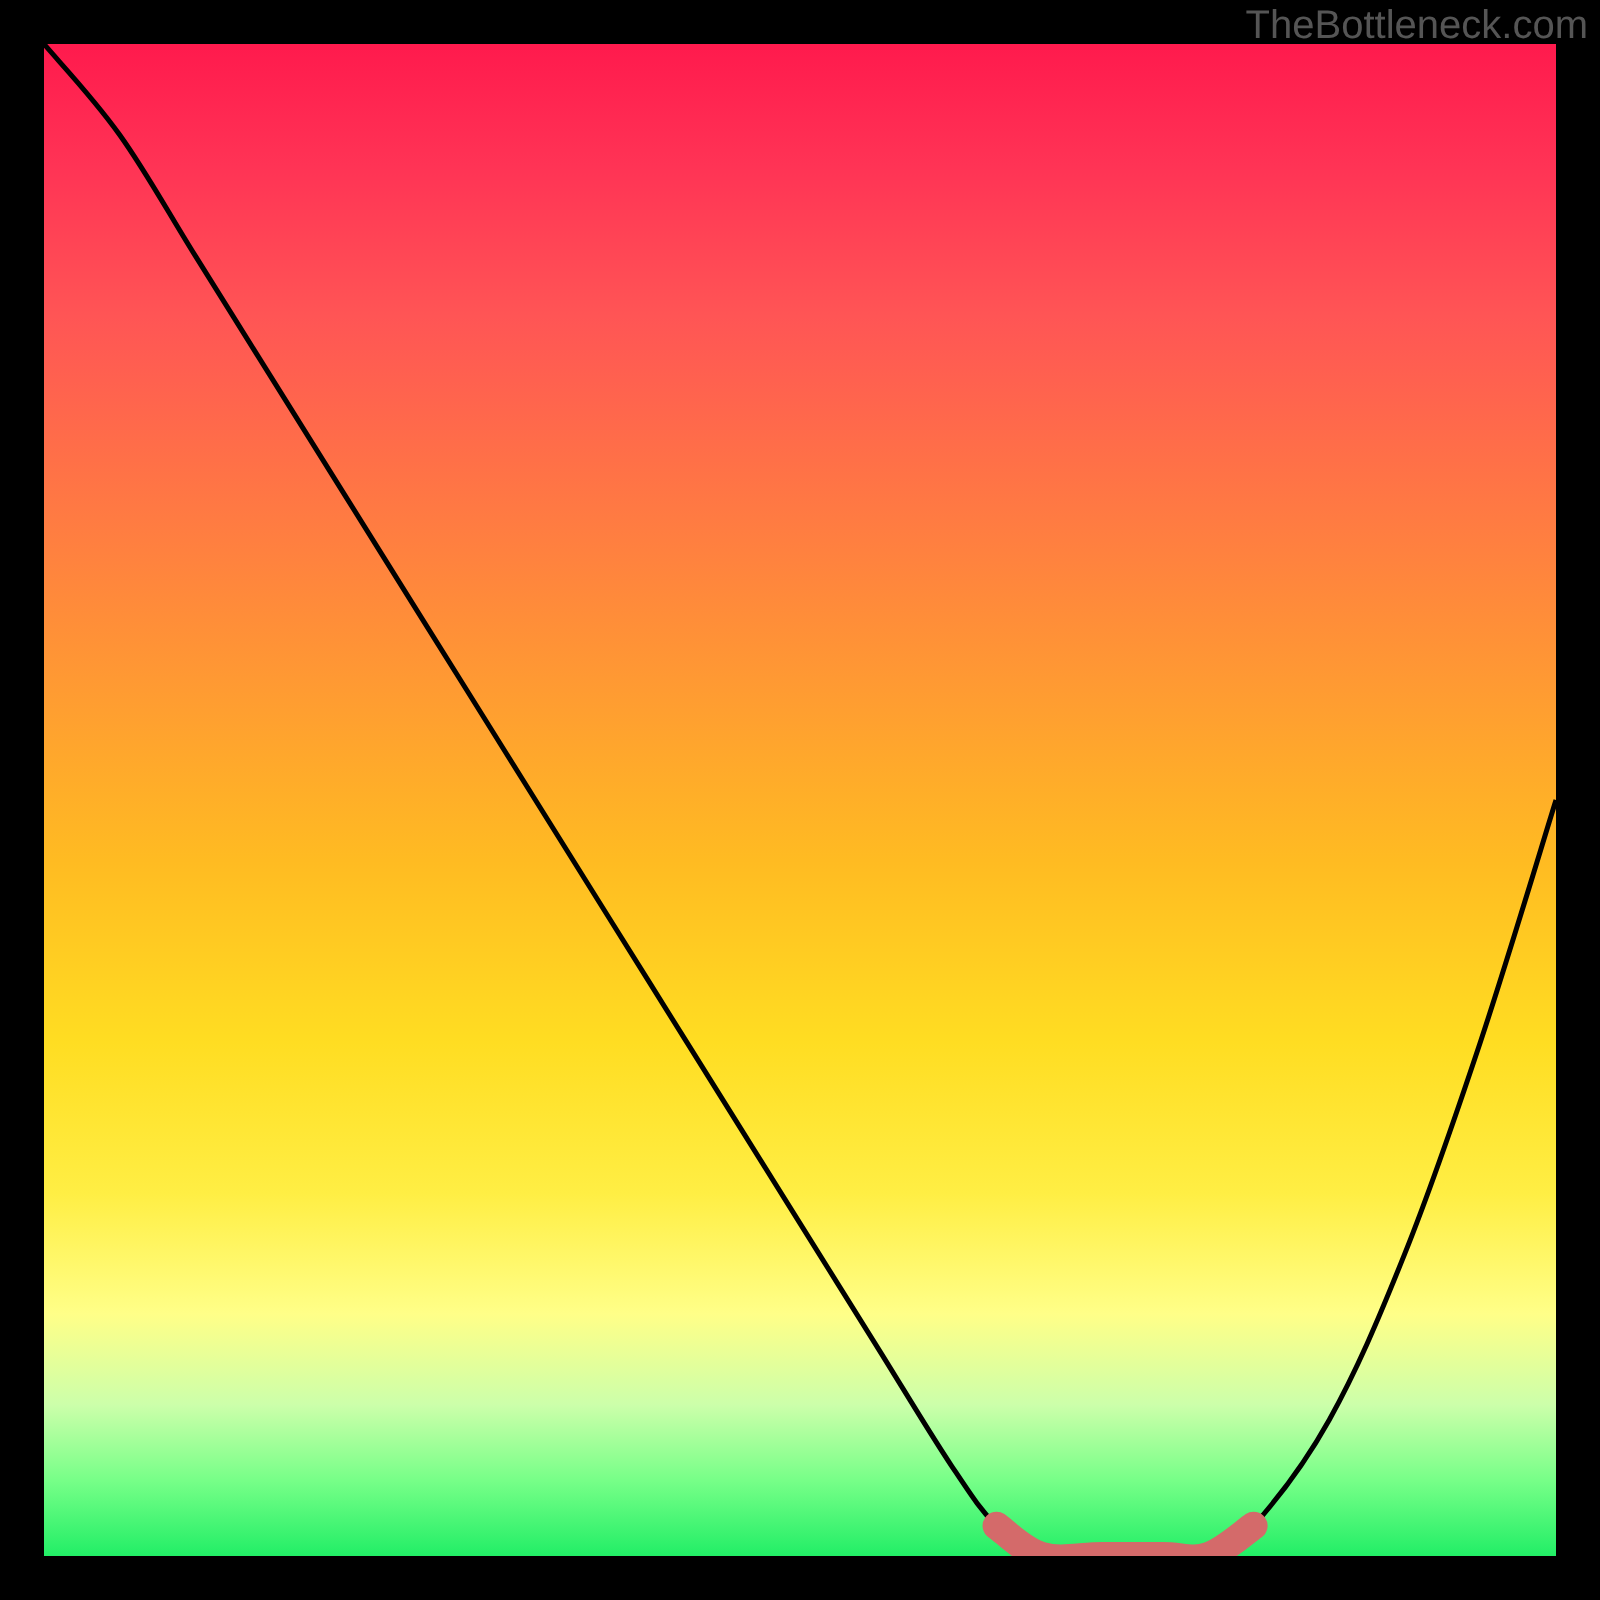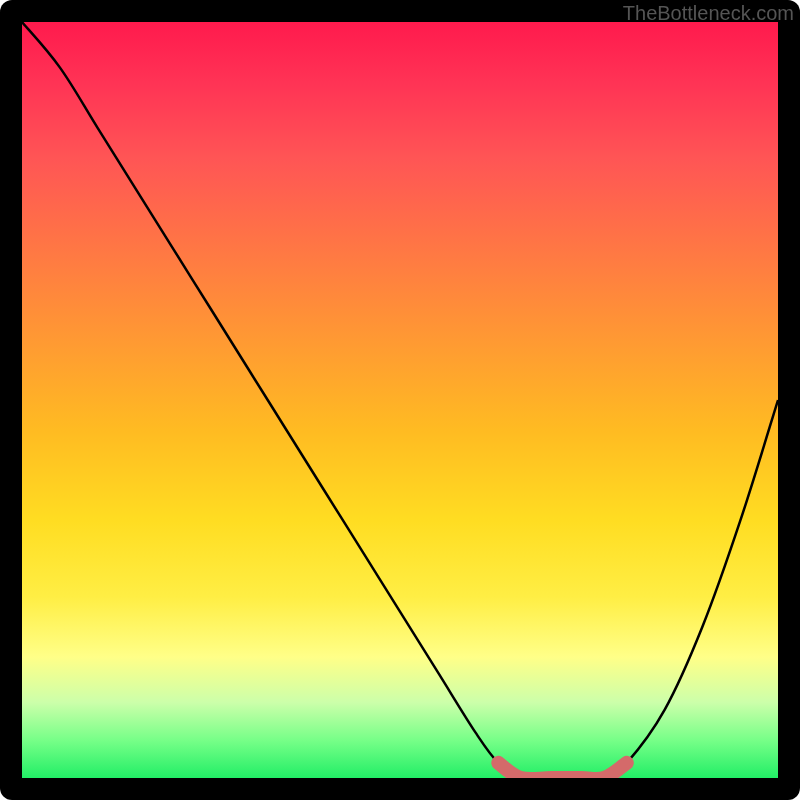--- a/index.html
+++ b/index.html
@@ -8,21 +8,20 @@
     width: 800px;
     height: 800px;
     overflow: hidden;
     font-family: Arial, sans-serif;
   }
   .chart-container {
     position: relative;
     width: 800px;
     height: 800px;
     background: #000;
-    border-radius: 12px;
   }
   .plot-area {
     position: absolute;
     left: 22px;
     top: 22px;
     width: 756px;
     height: 756px;
     background: linear-gradient(to bottom,
       #ff1a4d 0%,
       #ff3355 8%,

